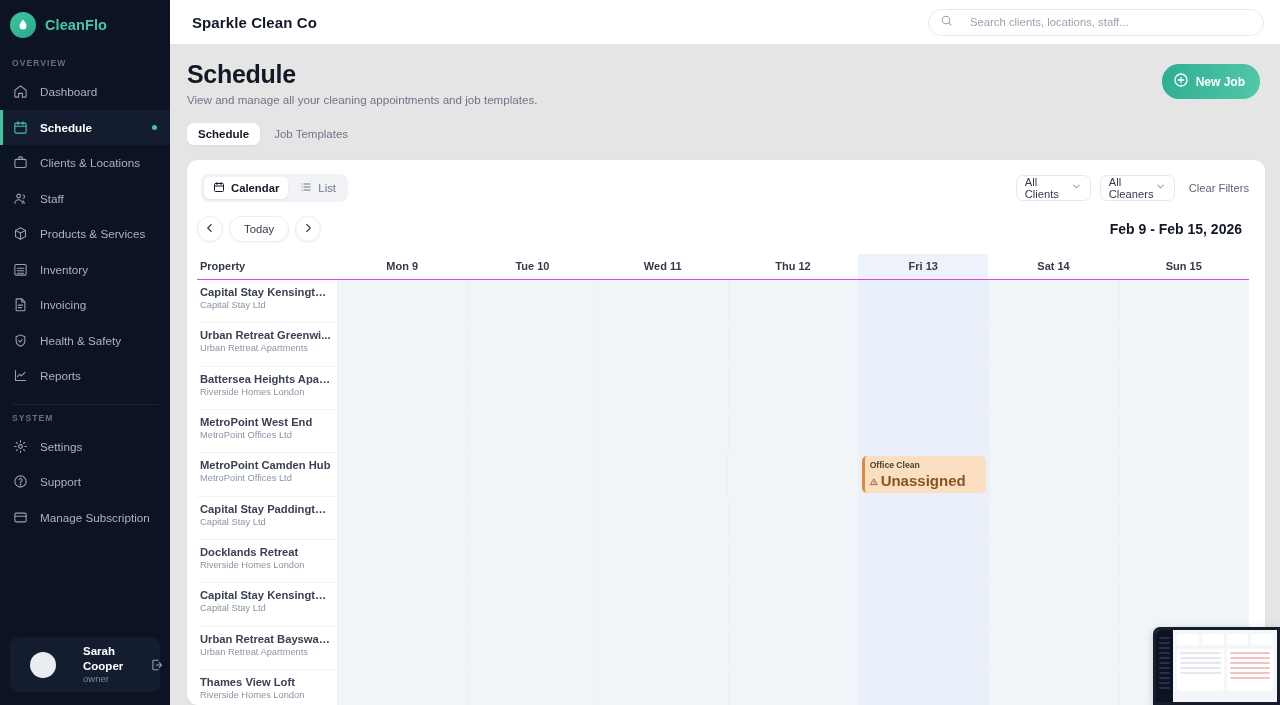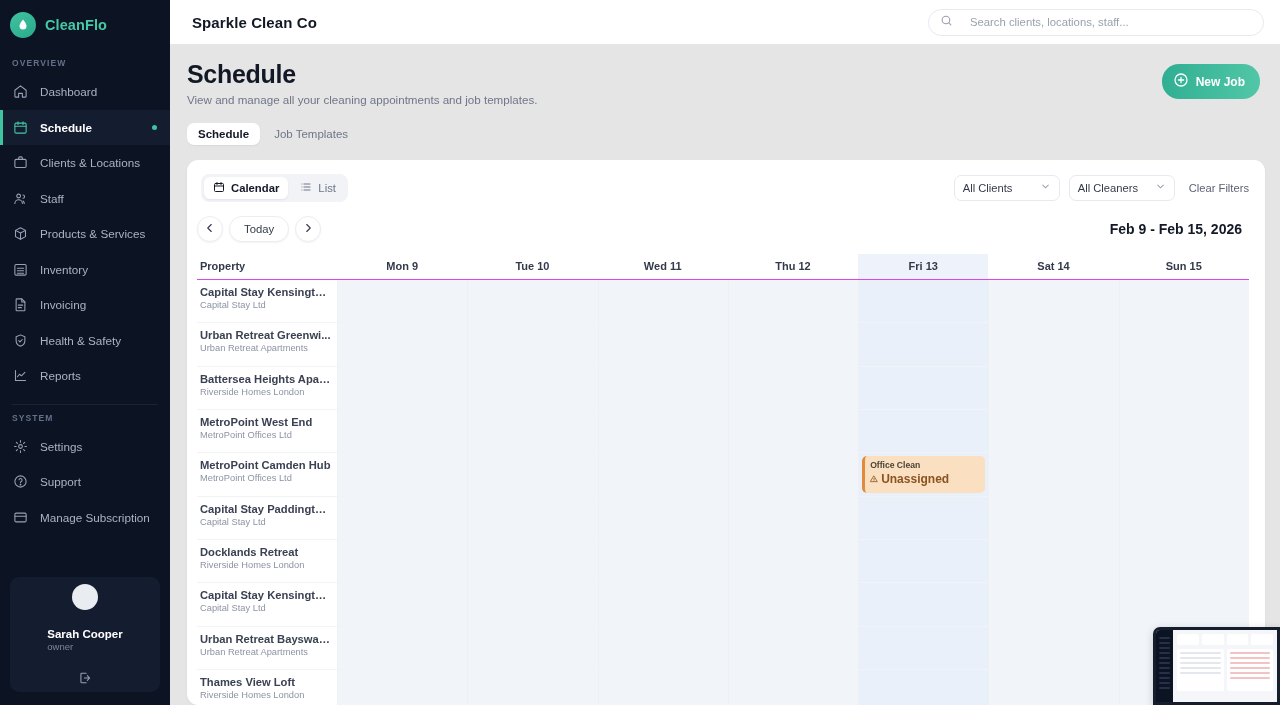--- a/index.html
+++ b/index.html
@@ -46,21 +46,21 @@
     content:""; position:absolute; left:0; top:0; bottom:0; width:2.5px; background:#3fc4a0;
   }
   .nav-item.active .ico svg { stroke: #46c8a6; }
   .nav-dot { position:absolute; right: 13px; width:5px; height:5px; border-radius:50%; background:#3fc4a0; }
   .nav-divider { height:1px; background:#1b2436; margin: 10px 12px 0 12px; }
 
   .sidebar-spacer { flex: 1 1 auto; }
   .user-card {
     margin: 0 10px 13px 10px; padding: 7px 20px;
     background: #141d30; border-radius: 9px;
-    display:flex; align-items:center; gap: 17px; flex-direction: column;
+    display:flex; align-items:center; gap: 27px;
   }
   .avatar { width:26px;height:26px;border-radius:50%;background:#e9ecf1;flex:0 0 26px; }
   .user-meta { flex:1 1 auto; line-height:1.25; }
   .user-name { color:#ffffff; font-size:11.5px; font-weight:bold; }
   .user-role { color:#7c879b; font-size:9.5px; }
   .logout-ico { width:15px;height:15px;display:flex;align-items:center;justify-content:center; }
 
   
   .main { flex: 1 1 auto; height:705px; display:flex; flex-direction:column; background:#e5e5e5; overflow:hidden; }
 
@@ -100,21 +100,21 @@
     box-shadow: 0 1px 3px rgba(16,24,40,.05);
     flex: 1 1 auto; display:flex; flex-direction:column; overflow:hidden;
   }
 
   .card-toolbar { display:flex; align-items:center; padding: 14px 14px 0 14px; }
   .viewtoggle { display:flex; gap:3px; background:#f1f3f7; border-radius:8px; padding:3px; }
   .vt-item { display:flex; align-items:center; gap:6px; font-size:11.3px; color:#6e7687; padding:4px 9px; border-radius:6px; cursor:pointer; }
   .vt-item.active { background:#ffffff; color:#121826; font-weight:bold; box-shadow:0 1px 2px rgba(16,24,40,.07); }
   .toolbar-spacer { flex:1 1 auto; }
   .select-pill {
-    width: 106px; height:26px; border:1px solid #e6e9ef; border-radius:7px; background:#fff;
+    width: 75px; height:26px; border:1px solid #e6e9ef; border-radius:7px; background:#fff;
     display:flex; align-items:center; padding: 0 8px; font-size:11.2px; color:#333b4a; cursor:pointer;
     margin-left: 9px;
   }
   .select-pill .sp-label { flex:1 1 auto; }
   .clear-filters { font-size:11.2px; color:#5b6374; margin-left:14px; margin-right:2px; cursor:pointer; }
 
   .nav-row { display:flex; align-items:center; padding: 14px 14px 0 10px; }
   .circle-btn {
     width:26px;height:26px;border-radius:50%;background:#fff;border:1px solid #ecedf1;
     display:flex;align-items:center;justify-content:center;cursor:pointer;
@@ -151,21 +151,21 @@
     position:relative; padding:3px;
   }
   .gr-cell.today { background:#eaf0fa; }
 
   .job-card {
     background:#fadfc0; border-left:3px solid #e08a3c; border-radius:5px;
     padding: 4px 20px 4px 5px; height: 100%;
     display:flex; flex-direction:column; gap:2px; cursor:pointer; overflow:hidden;
   }
   .job-title { font-size:8.6px; color:#4a4336; font-weight:bold; white-space:nowrap; overflow:hidden; text-overflow:ellipsis; }
-  .job-status { font-size:12px; color:#8a5322; font-weight:bold; display:flex; align-items:center; gap:3px; }
+  .job-status { font-size:15px; color:#8a5322; font-weight:bold; display:flex; align-items:center; gap:3px; }
 
   
   .preview-widget {
     position:absolute; right:0px; bottom:0px; width:127px; height:78px;
     background:#0c1322; border-radius:7px 0 0 0; overflow:hidden;
     border:3px solid #161d2c; box-shadow:0 2px 8px rgba(16,24,40,.18);
   }
   .pw-inner { width:100%; height:100%; display:flex; background:#f4f6f9; }
   .pw-side { width:17px; background:#0c1322; flex:0 0 17px; padding-top:4px;}
   .pw-side .pwl { height:2.5px; background:#26304a; margin:2.5px 3px; border-radius:1px;}

